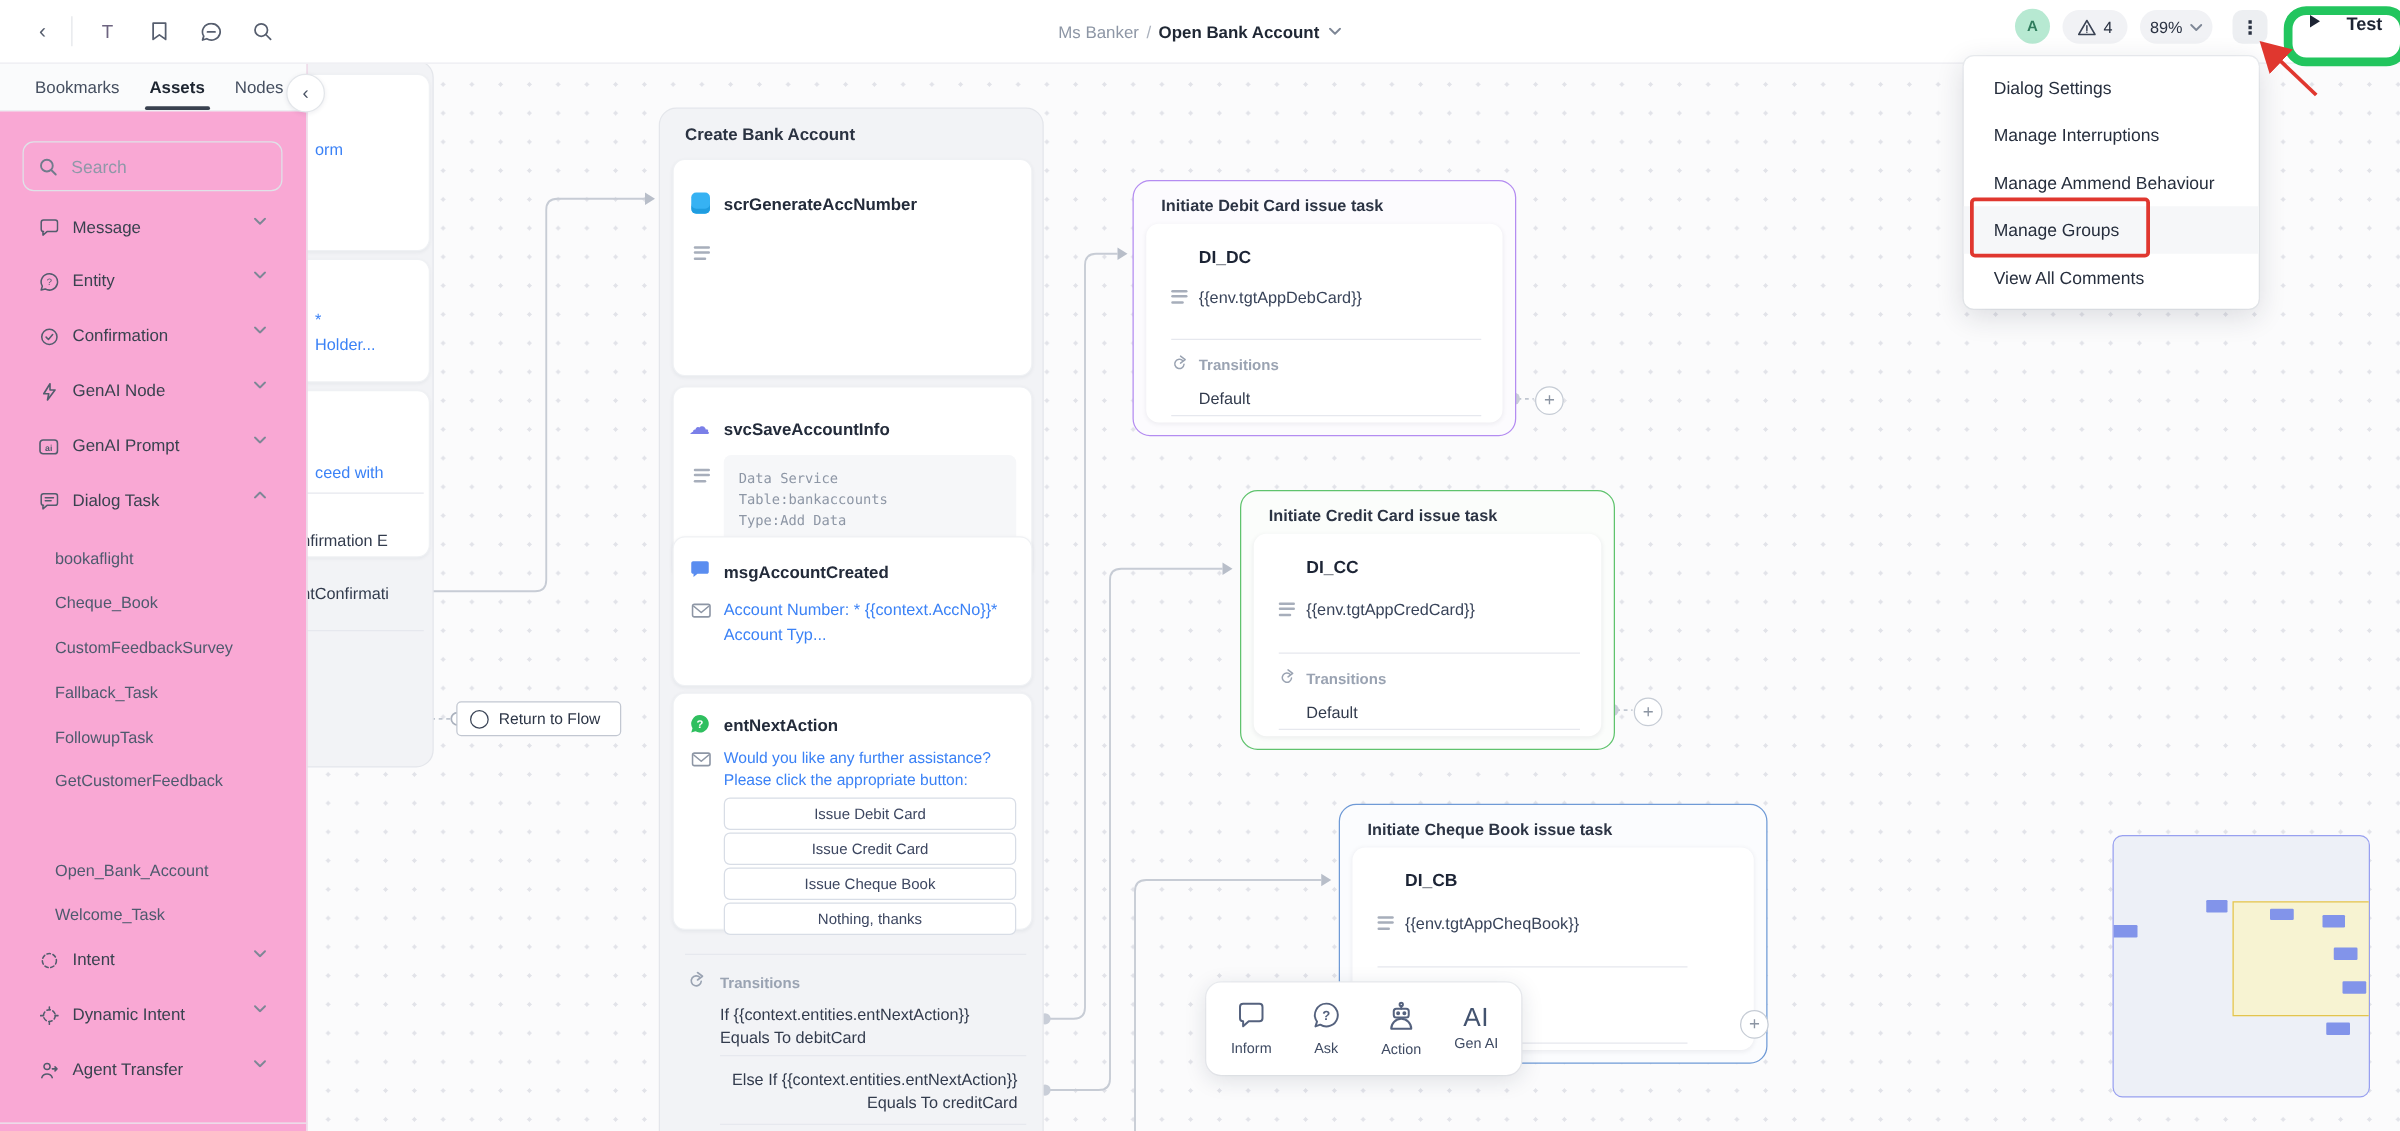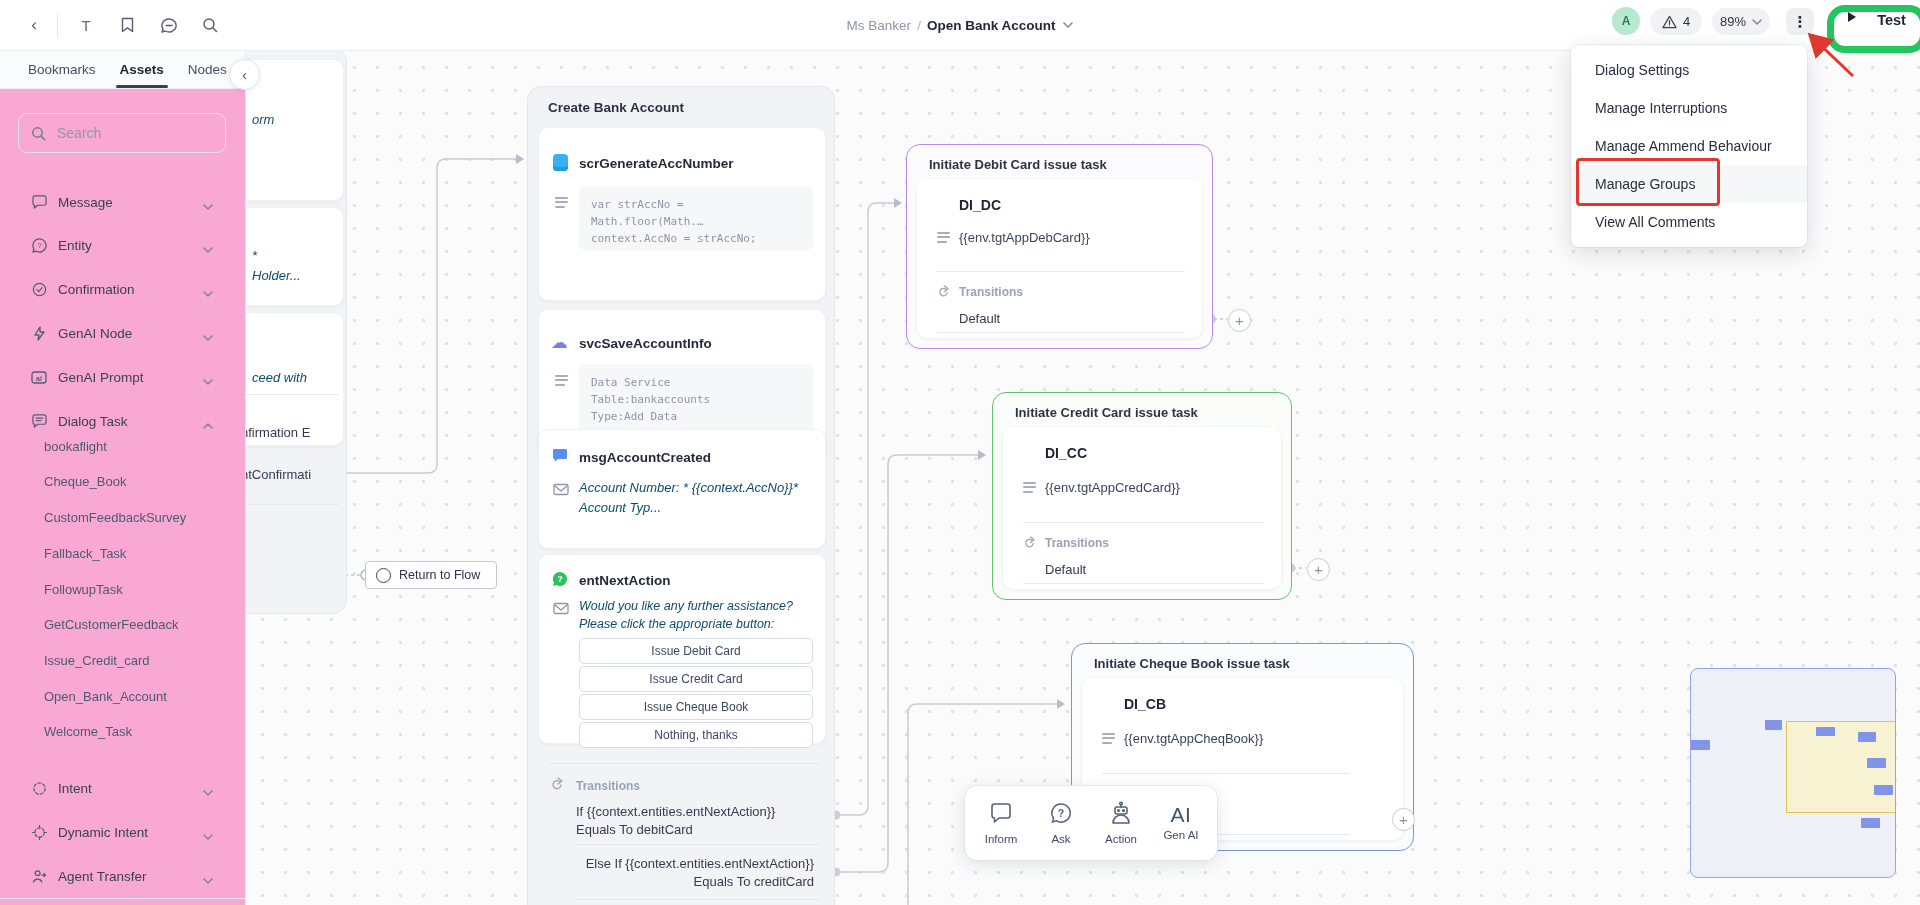--- a/index.html
+++ b/index.html
@@ -40,21 +40,21 @@
   .tab{font-size:13.5px;color:#444e5f;padding:0 12px;height:38px;display:flex;align-items:center;cursor:pointer;position:relative;}
   .tab.active{color:#1d2531;font-weight:bold;}
   .tab.active::after{content:"";position:absolute;left:8px;right:8px;bottom:0;height:3px;background:#39414f;border-radius:2px;}
   .collapse-btn{left:229px;top:59px;width:29px;height:29px;border-radius:50%;background:#fff;border:1px solid #e3e6ea;
     box-shadow:0 1px 4px rgba(20,30,60,.08);display:flex;align-items:center;justify-content:center;color:#4a5364;
     font-size:15px;z-index:12;cursor:pointer;}
   .search-box{left:18px;top:63px;width:208px;height:40px;border:1px solid #dfe2e8;border-radius:9px;display:flex;
     align-items:center;gap:9px;padding:0 12px;box-sizing:border-box;}
   .search-box input{border:none;outline:none;font-size:14px;color:#2a3242;width:150px;font-family:inherit;background:transparent;}
   .search-box input::placeholder{color:#8f98a8;}
-  .side-item{left:0;width:245px;height:36px;display:flex;align-items:flex-end;cursor:pointer;}
+  .side-item{left:0;width:245px;height:36px;display:flex;align-items:flex-start;cursor:pointer;}
   .side-item .ic{width:16px;height:16px;margin-left:31px;display:flex;align-items:center;justify-content:center;color:#525c6d;}
   .side-item .lbl{margin-left:11px;font-size:13.5px;color:#39424f;}
   .side-item .chev{margin-left:auto;margin-right:32px;}
   .sub-item{left:0;width:245px;height:33px;display:flex;align-items:center;padding-left:44px;box-sizing:border-box;
     font-size:13px;color:#4e5a6e;cursor:pointer;}
   .side-divider{left:0px;top:848px;width:245px;height:1px;background:#e9ebef;}
   svg.stroke{fill:none;stroke:currentColor;stroke-width:1.3;stroke-linecap:round;stroke-linejoin:round;}
   .chev svg{display:block;}
   .chev path{stroke:#7e8796;fill:none;stroke-width:1.5;stroke-linecap:round;stroke-linejoin:round;}
 
@@ -66,21 +66,21 @@
   
   .group-node{background:#f2f3f6;border:1px solid #e4e6eb;border-radius:14px;z-index:2;}
   .group-title{font-size:13.5px;font-weight:bold;color:#2b3342;}
   .card{position:absolute;background:#fff;border:1px solid #eff1f4;border-radius:10px;box-shadow:0 1px 3px rgba(25,35,60,.05);}
   .card-title{position:absolute;font-size:13.5px;font-weight:bold;color:#232b3a;}
   .codebox{position:absolute;background:#f6f7f9;border-radius:6px;font-family:"DejaVu Sans Mono","Liberation Mono",monospace;
     font-size:11px;line-height:1.55;color:#8d96a5;padding:10px 12px;white-space:pre-line;box-sizing:border-box;}
   .burger{position:absolute;color:#9aa2b0;}
   .burger i{display:block;width:13px;height:2px;background:#a7aebb;border-radius:1px;margin:2.5px 0;}
   .burger i:nth-child(3){width:10px;}
-  .plain-text{position:absolute;font-size:13px;color:#0c4a6e;line-height:1.5;white-space:pre-line;font-style:italic;}
+  .plain-text{position:absolute;font-size:13px;color:#3b82f6;line-height:1.5;white-space:pre-line;}
   .opt-btn{position:absolute;height:24px;border:1px solid #d8dde6;border-radius:5px;background:#fff;display:flex;
     align-items:center;justify-content:center;font-size:12px;color:#3d4761;cursor:pointer;}
   .hdivider{position:absolute;height:1px;background:#e6e8ee;}
   .trans-label{position:absolute;font-size:12px;font-weight:bold;color:#9aa3b2;}
   .trans-cond{position:absolute;font-size:13px;color:#323b4d;line-height:1.35;}
   .task-node{position:absolute;border-radius:14px;z-index:2;box-sizing:border-box;}
   .task-node .hdr{position:absolute;left:22px;top:12px;font-size:13px;font-weight:bold;color:#2c3444;}
   .task-inner{position:absolute;left:10px;right:10px;top:34px;bottom:10px;background:#fff;border-radius:10px;
     box-shadow:0 1px 4px rgba(25,35,60,.07);}
   .node-purple{background:#fcfbfe;border:1.6px solid #b48cf1;}
@@ -178,22 +178,20 @@
 
     <div class="card" style="left:10px;top:40px;width:286px;height:172px;">
       <span class="abs" style="left:14px;top:26px;width:15px;height:17px;background:#36b2f3;border-radius:4px;
                    box-shadow:inset 0 -4px 0 #1f9de0;"></span>
       <div class="card-title" style="left:40px;top:28px;">scrGenerateAccNumber</div>
       <div class="burger" style="left:16px;top:66px;">
         <i></i>
           <i></i>
           <i></i>
       </div>
-      <div class="codebox" style="left:40px;top:58px;width:234px;height:64px;">var strAccNo = Math.floor(Math.…
-context.AccNo = strAccNo;</div>
     </div>
 
     <div class="card" style="left:10px;top:222px;width:286px;height:152px;">
       <span class="abs" style="left:12px;top:22px;color:#7a7fe8;font-size:17px;">☁</span>
       <div class="card-title" style="left:40px;top:26px;">svcSaveAccountInfo</div>
       <div class="burger" style="left:16px;top:62px;">
         <i></i>
           <i></i>
           <i></i>
       </div>
@@ -472,21 +470,20 @@
           </svg>
         </span>
     </div>
 
     <div class="abs sub-item" style="top:380px;">bookaflight</div>
     <div class="abs sub-item" style="top:415px;">Cheque_Book</div>
     <div class="abs sub-item" style="top:451px;">CustomFeedbackSurvey</div>
     <div class="abs sub-item" style="top:487px;">Fallback_Task</div>
     <div class="abs sub-item" style="top:523px;">FollowupTask</div>
     <div class="abs sub-item" style="top:558px;">GetCustomerFeedback</div>
-    <div class="abs sub-item" style="top:594px;">Issue_Credit_card</div>
     <div class="abs sub-item" style="top:630px;">Open_Bank_Account</div>
     <div class="abs sub-item" style="top:665px;">Welcome_Task</div>
 
     <div class="abs side-item" style="top:710px;">
       <span class="ic">
           <svg class="stroke" width="15" height="15" viewBox="0 0 16 16">
             <circle cx="8" cy="8" r="6" stroke-dasharray="3 2.2"></circle>
           </svg>
         </span>
       <span class="lbl">Intent</span>

